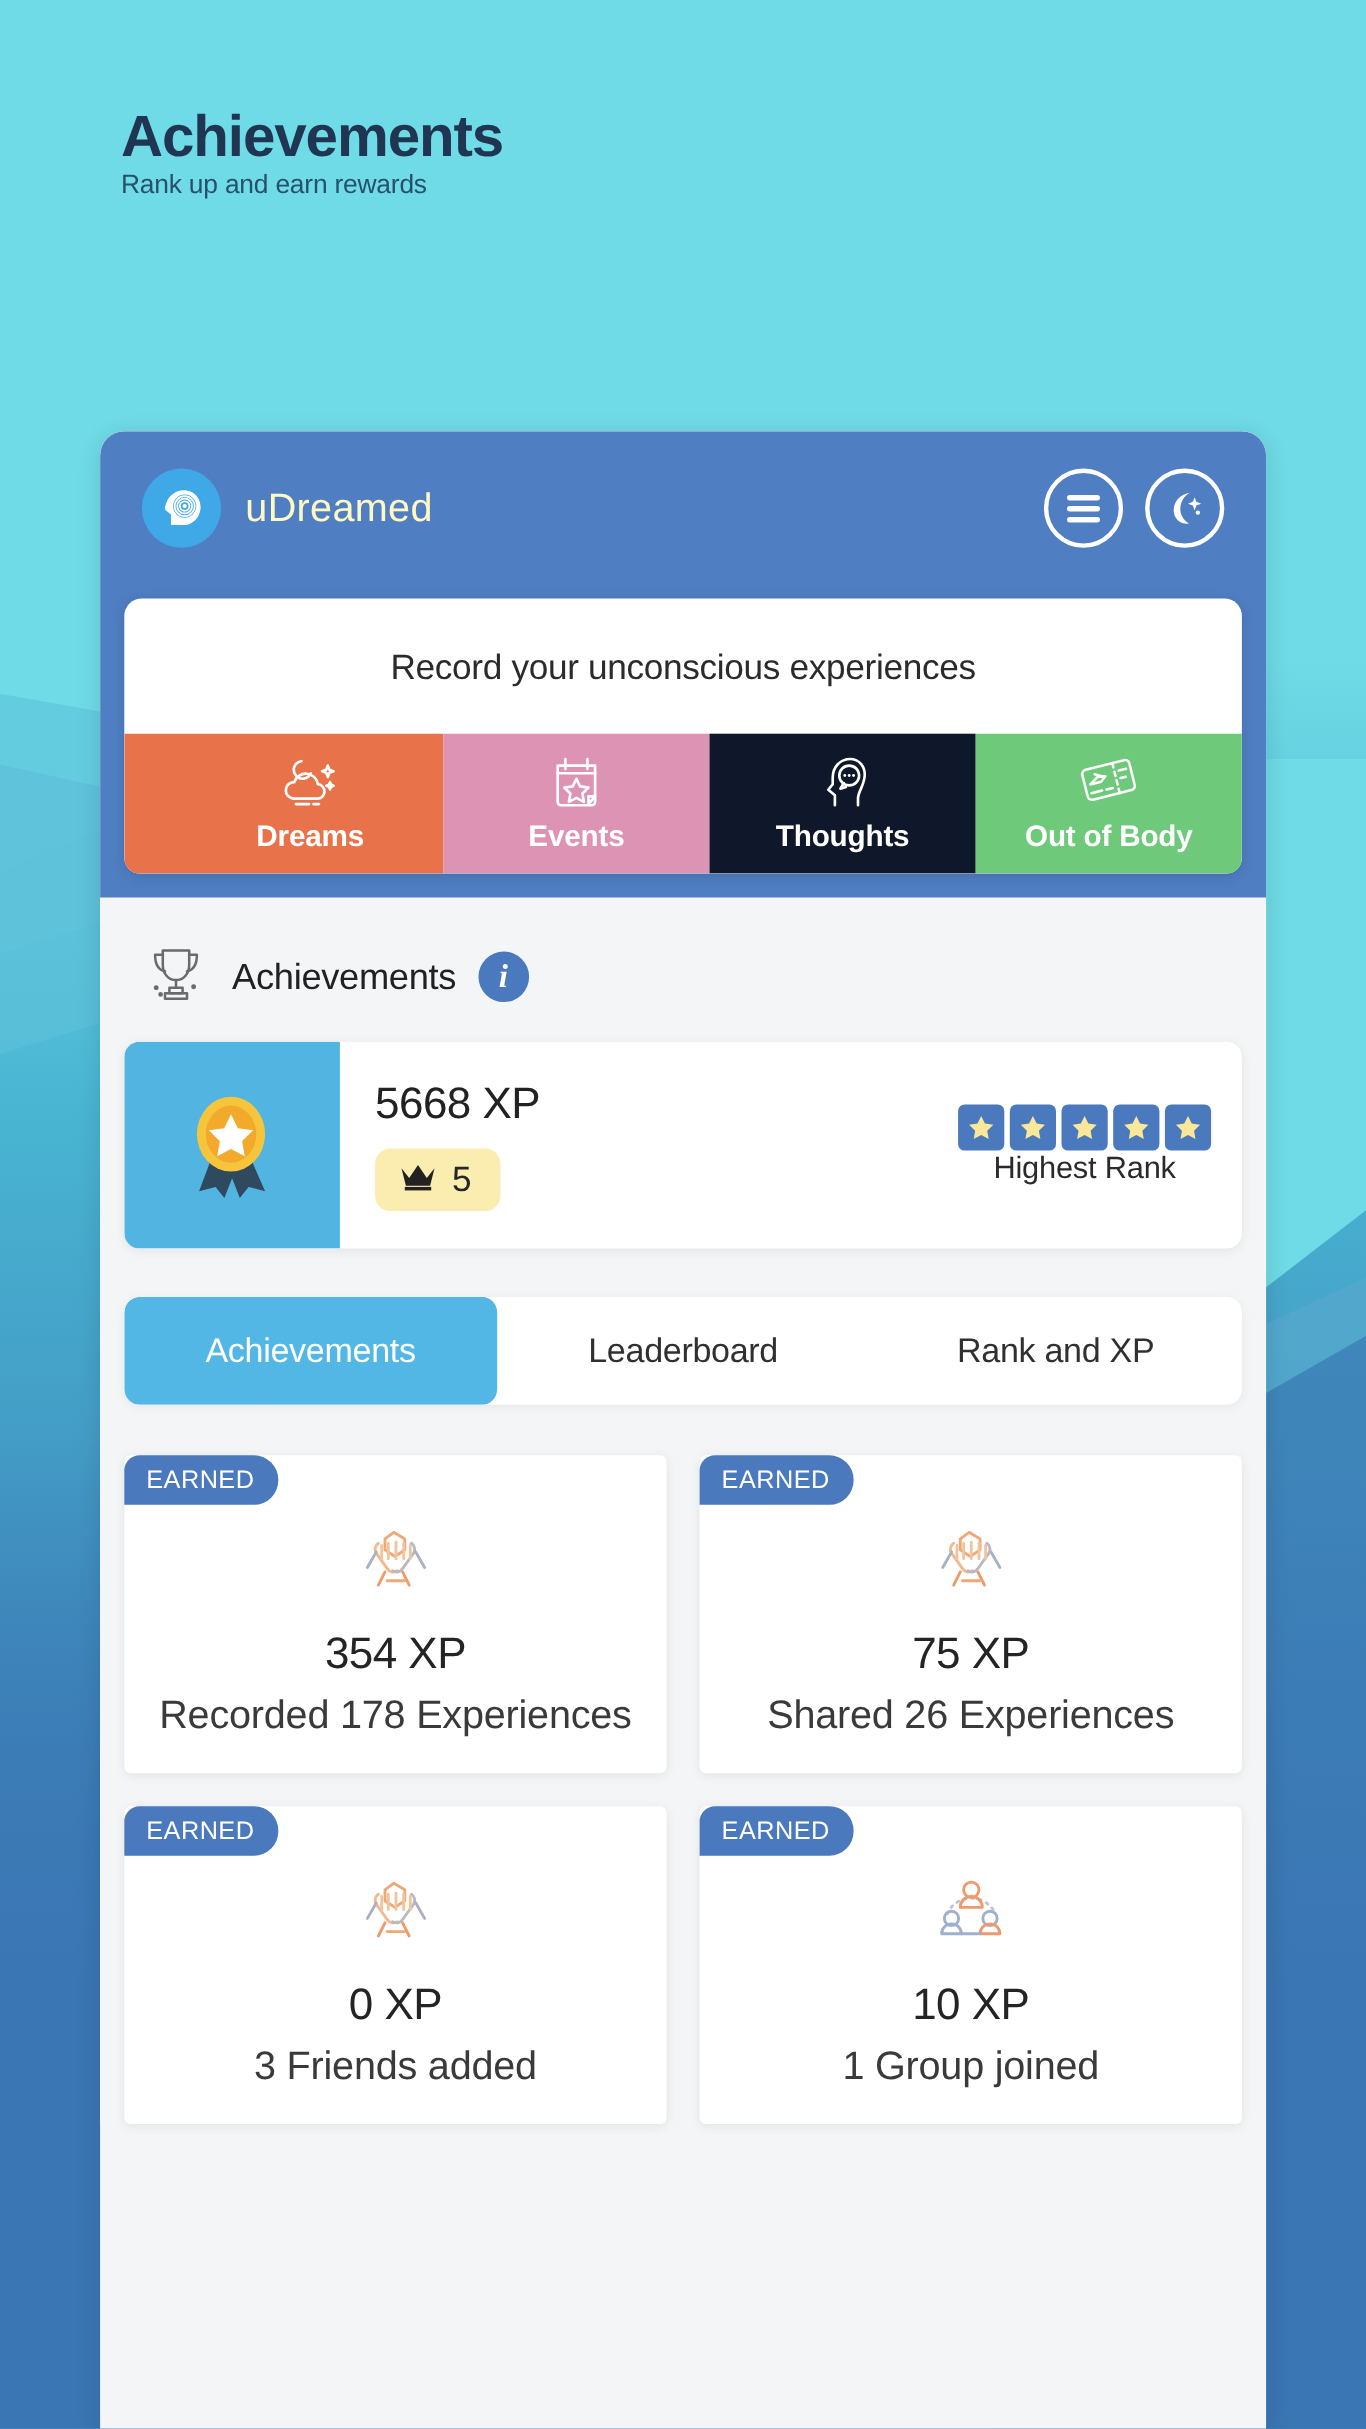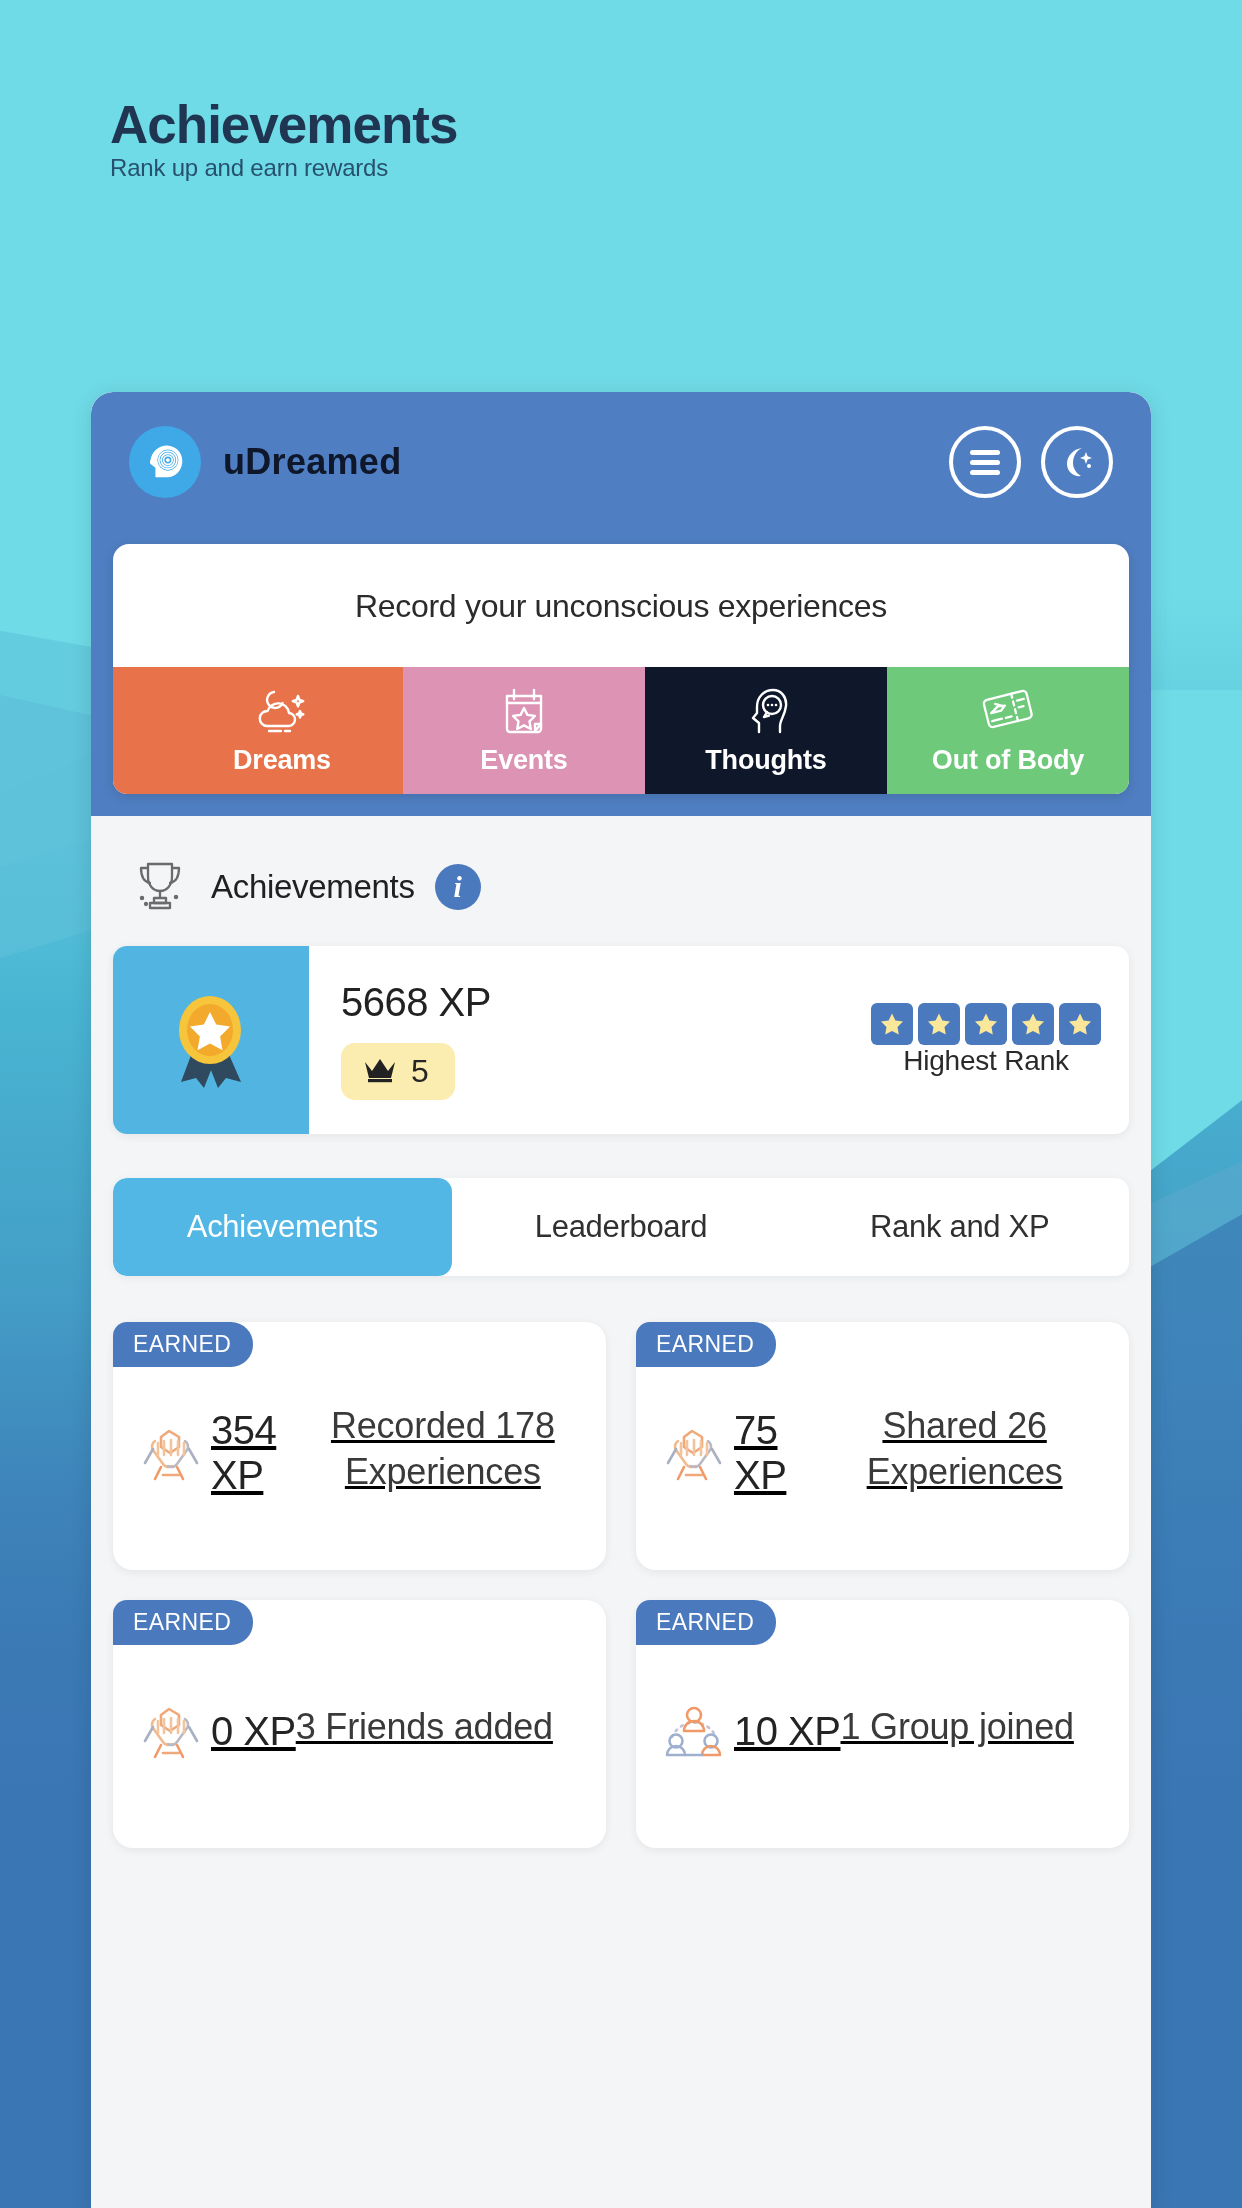--- a/index.html
+++ b/index.html
@@ -84,21 +84,21 @@
   }
   #app-bar {
     display:flex; align-items:center; height:140px; padding:0 38px;
   }
   #logo-badge {
     width:72px; height:72px; border-radius:50%;
     background:#3fa9e8; display:flex; align-items:center; justify-content:center;
     flex:0 0 auto;
   }
   #app-name {
-    color:#0f172a; font-size:36px; font-weight:bold; margin-left:22px; letter-spacing:.3px;
+    color:#fef9c3; font-size:36px; font-weight:normal; margin-left:22px; letter-spacing:.3px;
   }
   #app-bar-actions { margin-left:auto; display:flex; gap:20px; }
   .circle-btn {
     width:72px; height:72px; border-radius:50%;
     border:4px solid #fff; display:flex; align-items:center; justify-content:center;
     background:transparent;
   }
   .burger { width:30px; }
   .burger span {
     display:block; height:5px; background:#fff; border-radius:3px; margin:5px 0;
@@ -176,24 +176,24 @@
     font-size:31px; color:#303030; letter-spacing:-.3px;
   }
   .tab.active { background:#53b7e5; color:#fff; border-radius:14px; }
 
   
   #ach-grid {
     margin-top:46px; display:grid; grid-template-columns:1fr 1fr;
     gap:30px 30px;
   }
   .ach-card {
-    position:relative; background:#fff; border-radius:20px;
+    position:relative; background:#fff; border-radius:6px;
     box-shadow:0 2px 10px rgba(0,0,0,.07);
     min-height:248px; padding:26px 18px 30px;
-    display:flex; flex-direction:row; align-items:center;text-decoration:underline;
+    display:flex; flex-direction:column; align-items:center;
   }
   .earned-tag {
     position:absolute; left:0; top:0;
     background:#4a79bd; color:#fff; font-size:23px; letter-spacing:.4px;
     padding:9px 22px 9px 20px;
     border-radius:14px 22px 22px 0;
   }
   .ach-icon { height:92px; display:flex; align-items:center; justify-content:center; margin-top:22px; }
   .ach-xp { font-size:40px; color:#242424; margin-top:18px; letter-spacing:-.5px; }
   .ach-desc {

